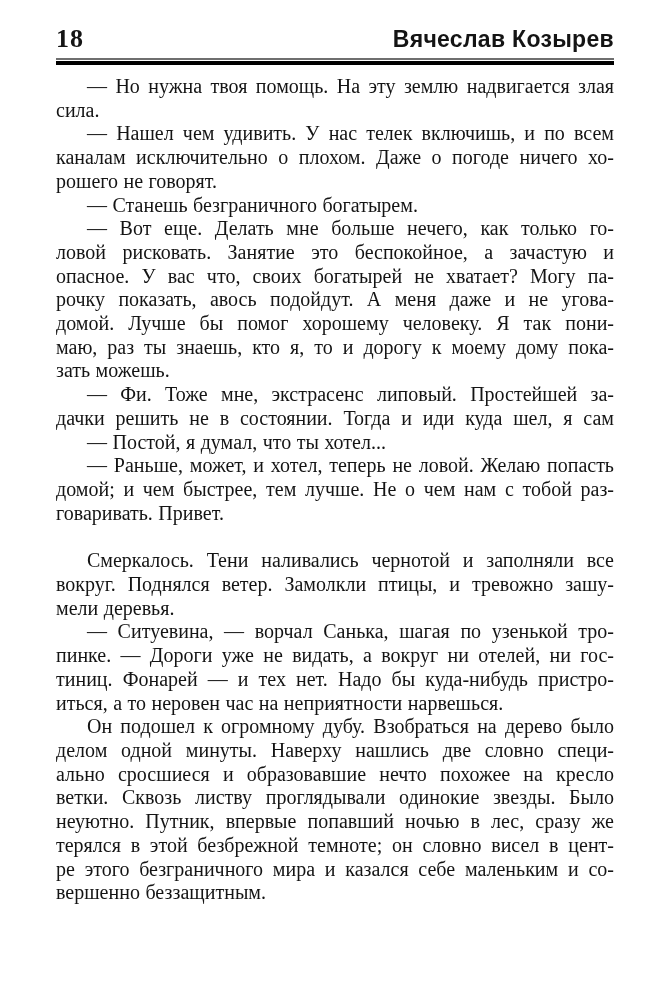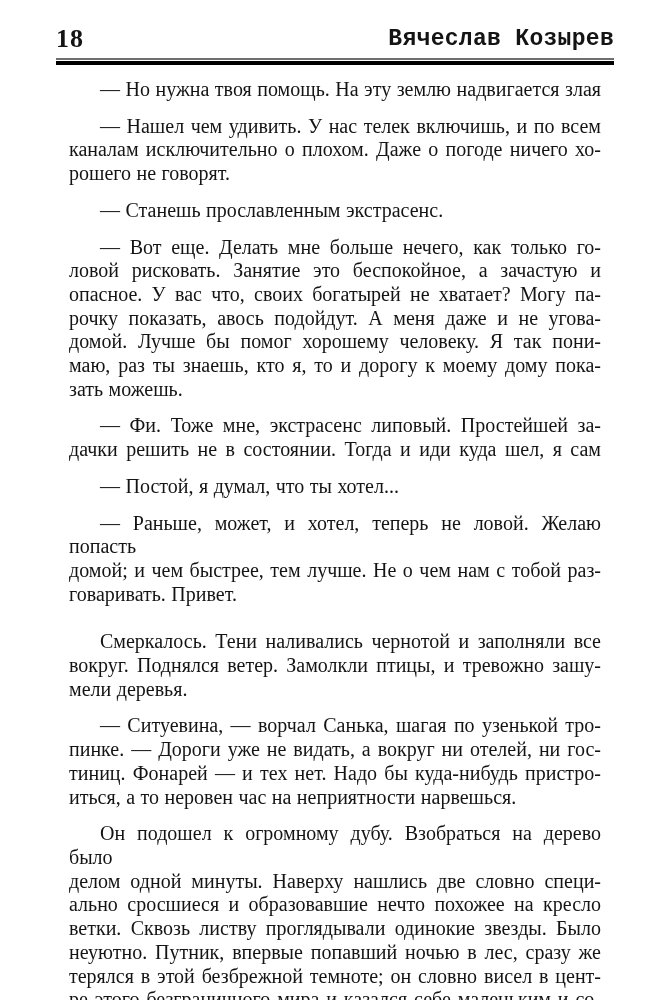--- a/index.html
+++ b/index.html
@@ -25,21 +25,21 @@
     line-height: 30px;
     height: 30px;
   }
   .folio {
     font-family: "Liberation Serif", serif;
     font-weight: 700;
     font-size: 26px;
     letter-spacing: 1px;
   }
   .running-title {
-    font-family: Liberation Mono, monospace;
+    font-family: Liberation Sans, sans-serif;
     font-weight: 700;
     font-size: 23px;
     letter-spacing: 0.3px;
   }
   .header-rule {
     margin-top: 4px;
   }
   .rule-thin {
     height: 2px;
     background: #6f6f6f;
@@ -48,21 +48,21 @@
     height: 4px;
     background: #000000;
     margin-top: 1px;
   }
   .body-text {
     margin-top: 10px;
     font-size: 20px;
     line-height: 23.7px;
   }
   .paragraph {
-    margin: 13px;
+    margin: 0;
   }
   .paragraph.scene-break {
     margin-top: 24px;
   }
   .line {
     text-align: justify;
     text-align-last: justify;
     word-spacing: 0.5px;
   }
   .line.first {
@@ -80,28 +80,29 @@
     <span class="folio">18</span>
     <span class="running-title">Вячеслав Козырев</span>
   </header>
   <div class="header-rule">
     <div class="rule-thin"></div>
     <div class="rule-thick"></div>
   </div>
   <main class="body-text" id="body-text">
       <div class="paragraph">
         <div class="line first">— Но нужна твоя помощь. На эту землю надвигается злая</div>
+        <div class="line para-end">сила.</div>
       </div>
       <div class="paragraph">
         <div class="line first">— Нашел чем удивить. У нас телек включишь, и по всем</div>
         <div class="line">каналам исключительно о плохом. Даже о погоде ничего хо-</div>
         <div class="line para-end">рошего не говорят.</div>
       </div>
       <div class="paragraph">
-        <div class="line first para-end">— Станешь прославленным экстрасенс.</div>
+        <div class="line first para-end">— Станешь безграничного богатырем.</div>
       </div>
       <div class="paragraph">
         <div class="line first">— Вот еще. Делать мне больше нечего, как только го-</div>
         <div class="line">ловой рисковать. Занятие это беспокойное, а зачастую и</div>
         <div class="line">опасное. У вас что, своих богатырей не хватает? Могу па-</div>
         <div class="line">рочку показать, авось подойдут. А меня даже и не угова-</div>
         <div class="line">домой. Лучше бы помог хорошему человеку. Я так пони-</div>
         <div class="line">маю, раз ты знаешь, кто я, то и дорогу к моему дому пока-</div>
         <div class="line para-end">зать можешь.</div>
       </div>

